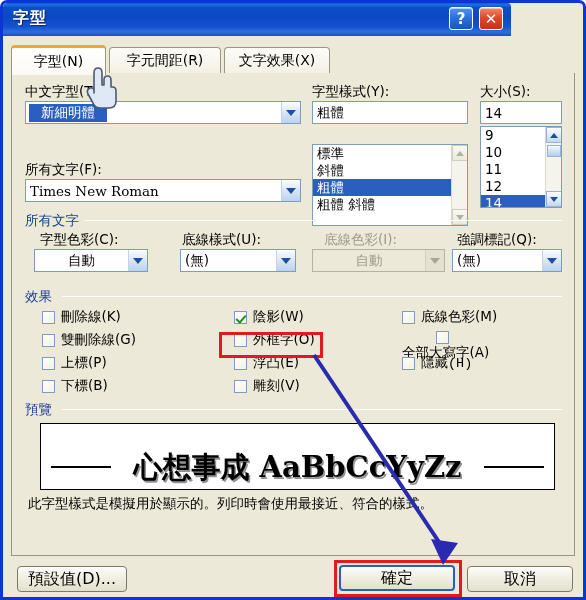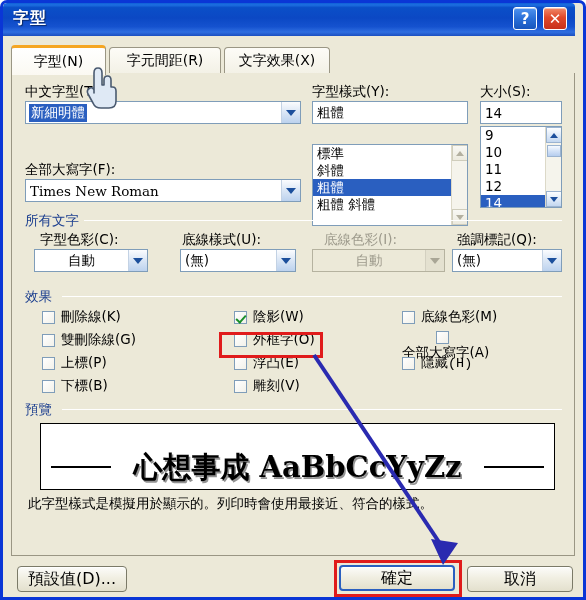--- a/index.html
+++ b/index.html
@@ -18,21 +18,21 @@
     background: #ece9d8;
     border: 3px solid #0a36d6;
     border-radius: 7px 7px 0 0;
     overflow: hidden;
   }
 
   
   #titlebar {
     position: absolute;
     left: 0; top: 0;
-    width: 572px; height: 33px;
+    width: 508px; height: 33px;
     background: linear-gradient(180deg,
         #0e5fd8 0%, #1d6fe0 6%, #0a4fc8 14%,
         #0b48c4 45%, #1552cf 72%, #2f6ee0 88%, #1b4fc0 100%);
     border-radius: 4px 4px 0 0;
   }
   #title-text {
     position: absolute;
     left: 10px; top: 5px;
     color: #ffffff;
     font-size: 16px;
@@ -125,21 +125,21 @@
     font-size: 13.5px;
     padding-left: 4px;
     white-space: nowrap;
     overflow: hidden;
   }
   .combo .val.sel {
     background: #2a5fc0;
     color: #ffffff;
     display: inline-block;
     flex: 0 0 auto;
-    padding: 0 2px;
+    padding: 0 12px;
     margin-left: 3px;
   }
   .combo .val.center { text-align: center; padding-left: 0; }
   .combo .arrow {
     width: 19px; height: 21px;
     background: linear-gradient(180deg,#fbfcfe 0%, #dde8f6 45%, #bcd2ee 100%);
     border-left: 1px solid #c3d2e4;
     display: flex; align-items: center; justify-content: center;
     flex: 0 0 19px;
   }
@@ -357,21 +357,21 @@
 
     <div class="lbl" style="left:13px; top:10px;">中文字型(T):</div>
     <div class="combo" style="left:13px; top:28px; width:276px;">
       <span class="val sel">新細明體</span>
       <span style="flex:1"></span>
       <span class="arrow">
           <i class="chev"></i>
         </span>
     </div>
 
-    <div class="lbl" style="left:13px; top:88px;">全部大寫字(F):</div>
+    <div class="lbl" style="left:13px; top:88px;">所有文字(F):</div>
     <div class="combo" style="left:13px; top:106px; width:276px;">
       <span class="val" style="font-family:'DejaVu Serif','Liberation Serif',serif;">Times New Roman</span>
       <span class="arrow">
           <i class="chev"></i>
         </span>
     </div>
 
     <div class="lbl" style="left:300px; top:10px;">字型樣式(Y):</div>
     <div class="tinput" style="left:300px; top:28px; width:156px;">粗體</div>
     <div class="listbox" style="left:300px; top:53px; width:156px; height:82px;margin-top:18px;">

